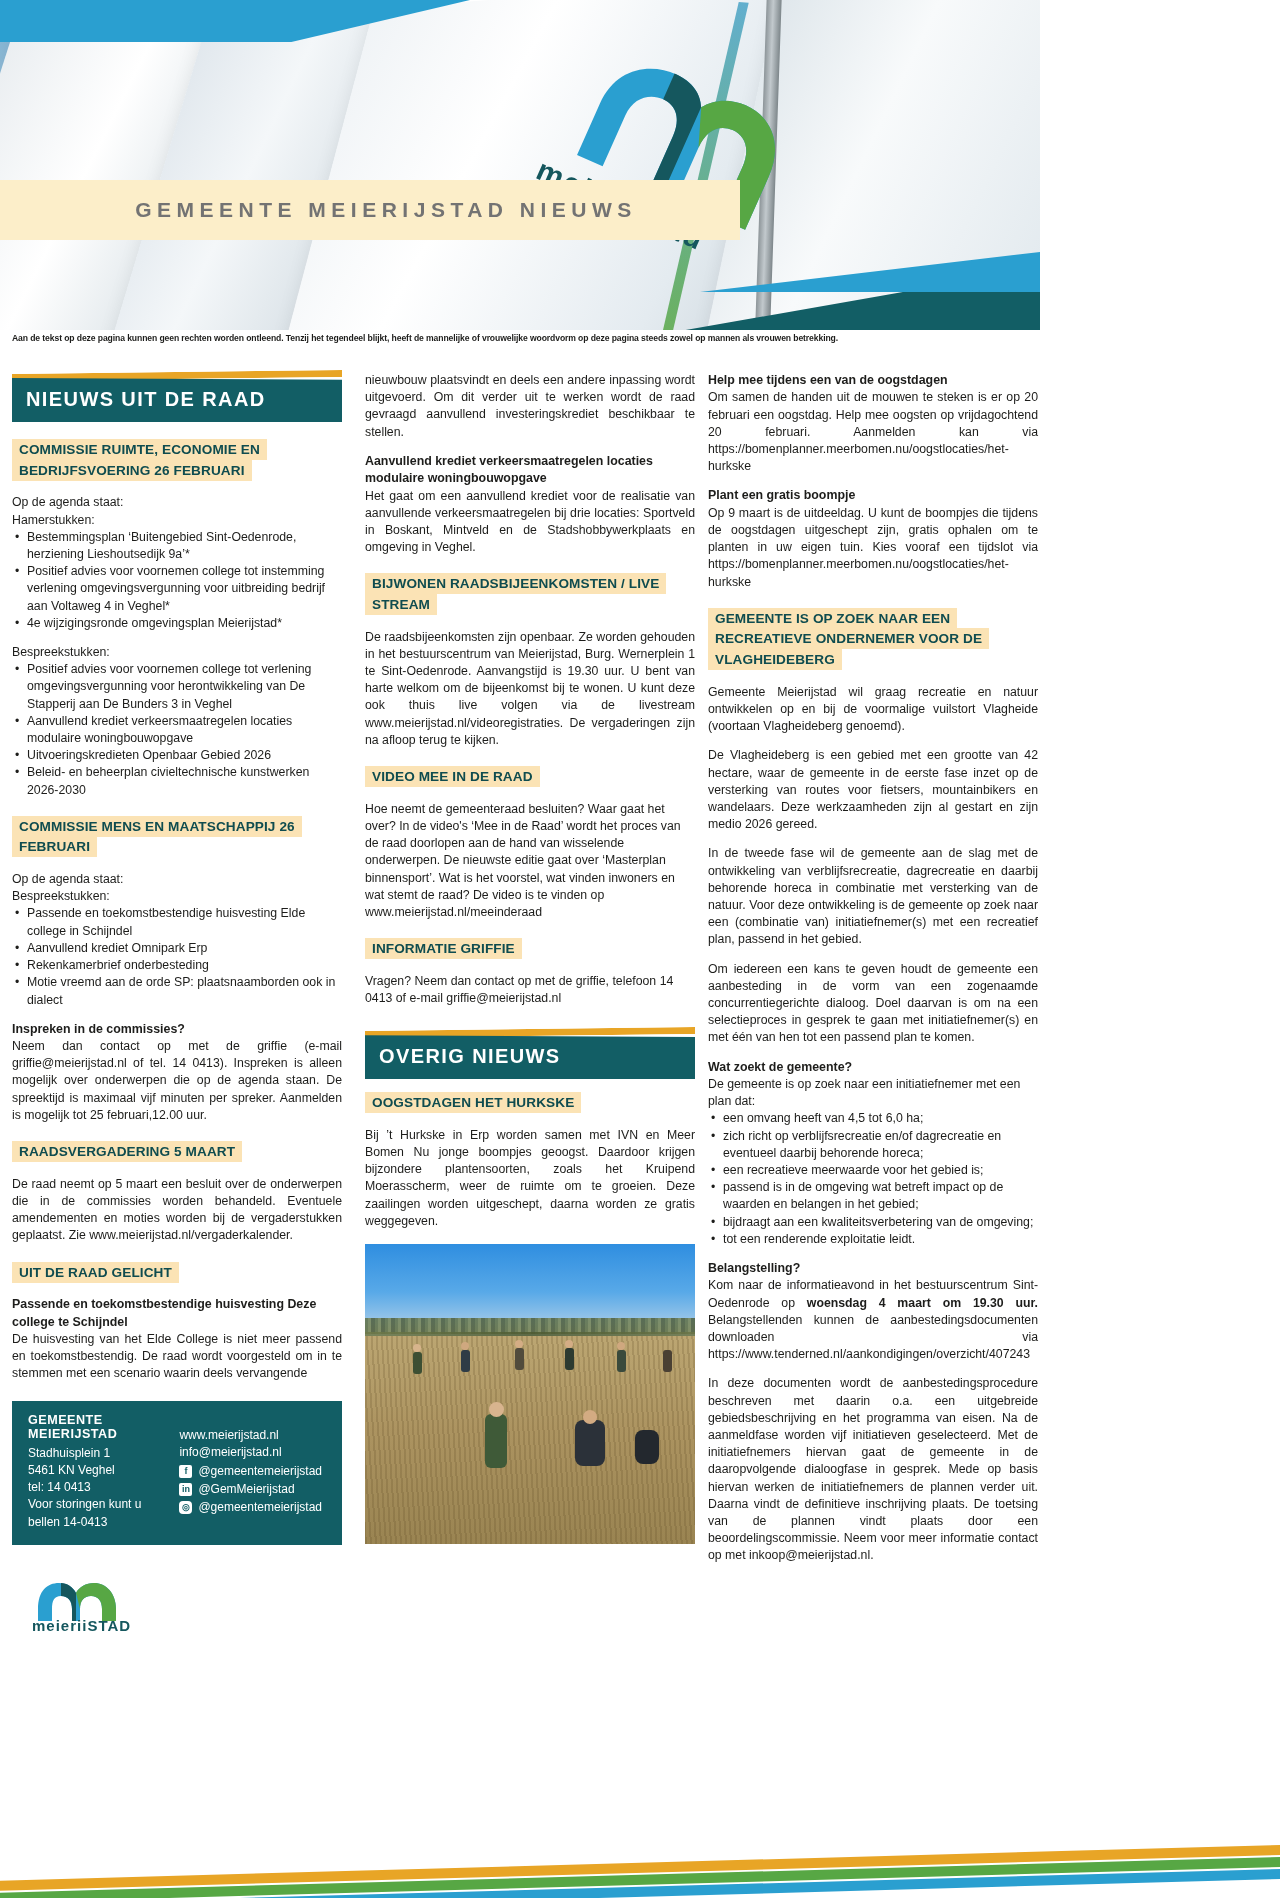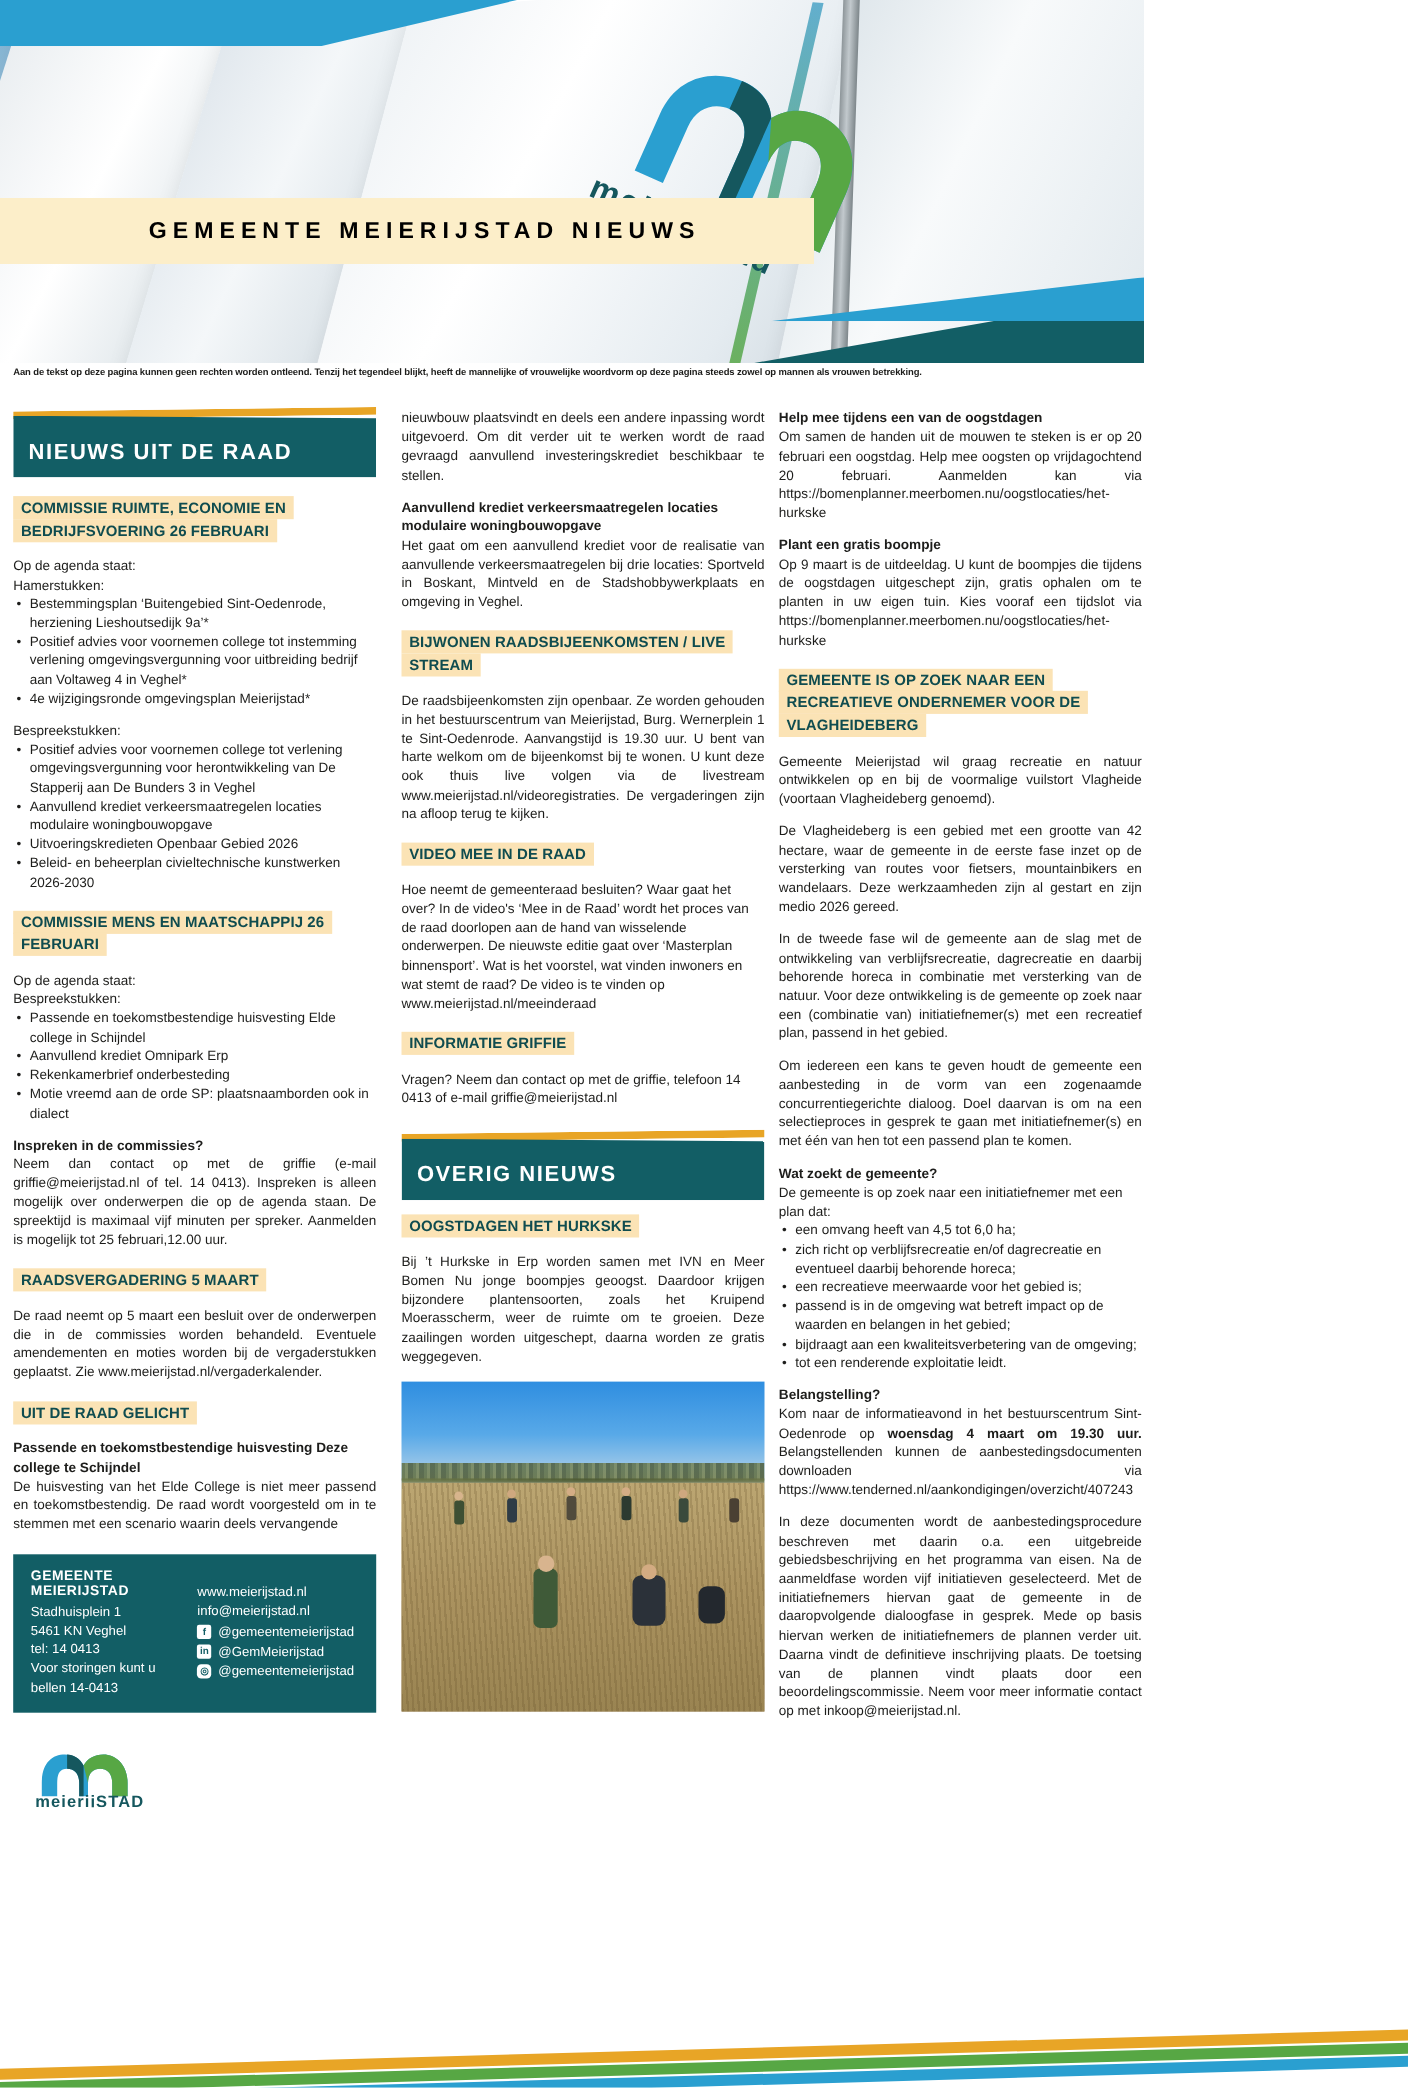--- a/index.html
+++ b/index.html
@@ -65,21 +65,21 @@
   }
   .topwhite {
     position:absolute; left:0; top:0; width:1040px; height:40px;
     background:#ffffff; clip-path:polygon(0 0, 100% 0, 100% 0, 47% 0, 0 92%);
   }
   .hero-band {
     position:absolute; left:0; top:180px; width:740px; height:60px;
     background:#fceec9;
   }
   .hero-band .t {
-    color:#000000; font-weight:bold; font-size:21px; letter-spacing:5.5px;
+    color:#737373; font-weight:bold; font-size:21px; letter-spacing:5.5px;
     text-align:center; line-height:60px; padding-left:32px;
   }
   .hero-teal-cut {
     position:absolute; left:640px; top:268px; width:400px; height:70px;
     background:#125e65; clip-path:polygon(100% 0,100% 100%,0 100%);
   }
   .hero-blue-cut {
     position:absolute; left:700px; top:252px; width:340px; height:40px;
     background:#2a9fd0; clip-path:polygon(100% 0,100% 100%,0 100%);
   }
@@ -102,21 +102,21 @@
   .banner-wrap { position:relative; margin-bottom:14px; }
   .banner-gold {
     height:7px; background:#e8a526;
     clip-path:polygon(0 0, 100% 0, 100% 100%, 0 100%);
     width:330px;
     transform:skewY(-0.7deg);
   }
   .banner {
     background:#125e65; color:#ffffff; font-weight:bold;
     font-size:20px; letter-spacing:1.4px;
-    padding:22px 14px 11px 14px;
+    padding:10px 14px 11px 14px;
     margin-top:-1px;
   }
   .banner-clip { clip-path:polygon(0 0, 100% 4%, 100% 100%, 0 100%); }
 
   
   h3.ch {
     display:inline;
     background:#fbe3b5; color:#0f4c4f;
     font-size:13.6px; font-weight:bold; line-height:1.52;
     padding:3px 7px; margin:0;

